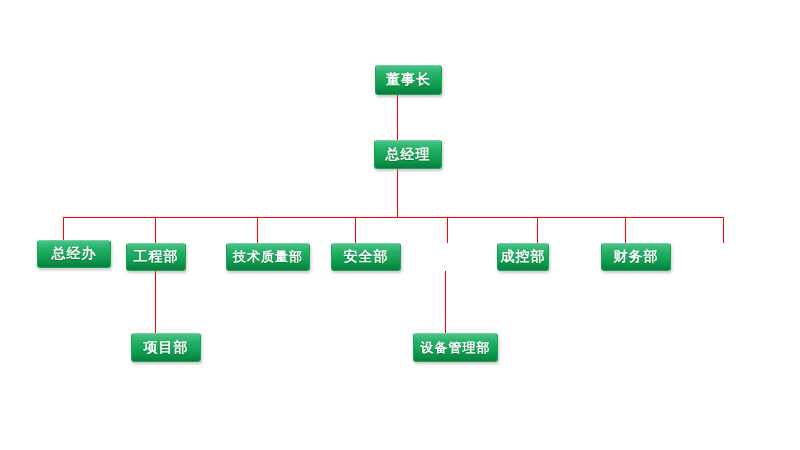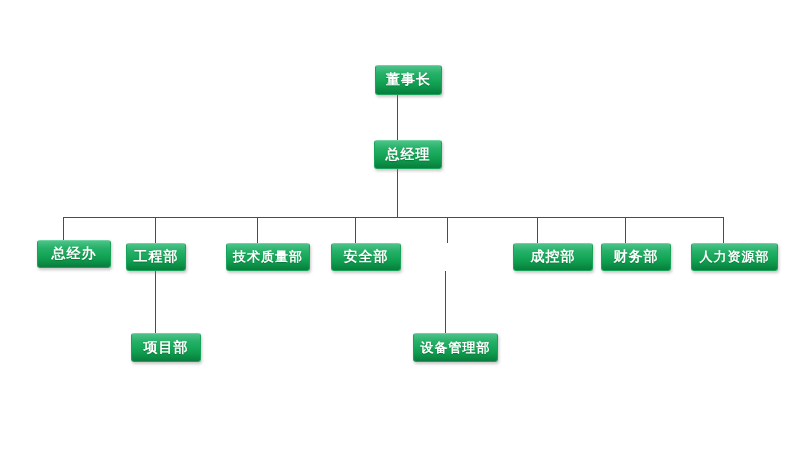--- a/index.html
+++ b/index.html
@@ -68,23 +68,22 @@
 
   <div class="node" style="left:26px; top:240px; width:74px; height:28px;">总经办</div>
 
   <div class="node" style="left:115px; top:243px; width:60px; height:28px;">工程部</div>
 
   <div class="node" style="left:215px; top:243px; width:84px; height:28px; font-size:13px;">技术质量部</div>
 
   <div class="node" style="left:320px; top:243px; width:70px; height:28px;">安全部</div>
 
 
-  <div class="node" style="left:502px; top:243px; width:80px; height:28px;">成控部</div>
+  <div class="node" style="left:486px; top:243px; width:52px; height:28px;">成控部</div>
 
   <div class="node" style="left:590px; top:243px; width:70px; height:28px;">财务部</div>
 
-  <div class="node" style="left:680px; top:243px; width:87px; height:28px; font-size:13px;">人力资源部</div>
 
   <div class="node" style="left:120px; top:333px; width:70px; height:29px;">项目部</div>
 
   <div class="node" style="left:402px; top:333px; width:85px; height:29px; font-size:13px;">设备管理部</div>
 
 </div>
 
 </body></html>

